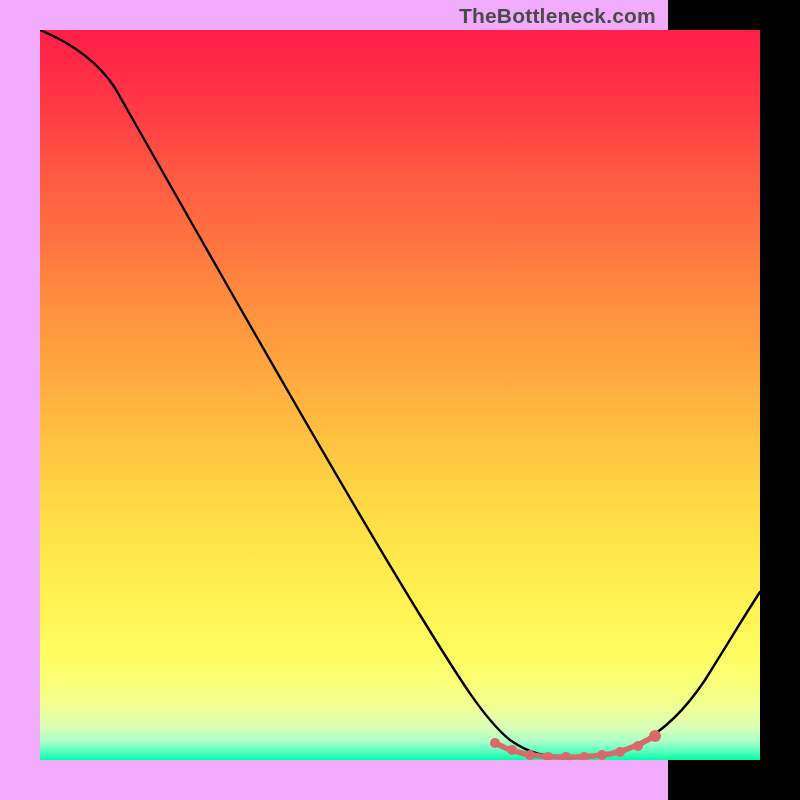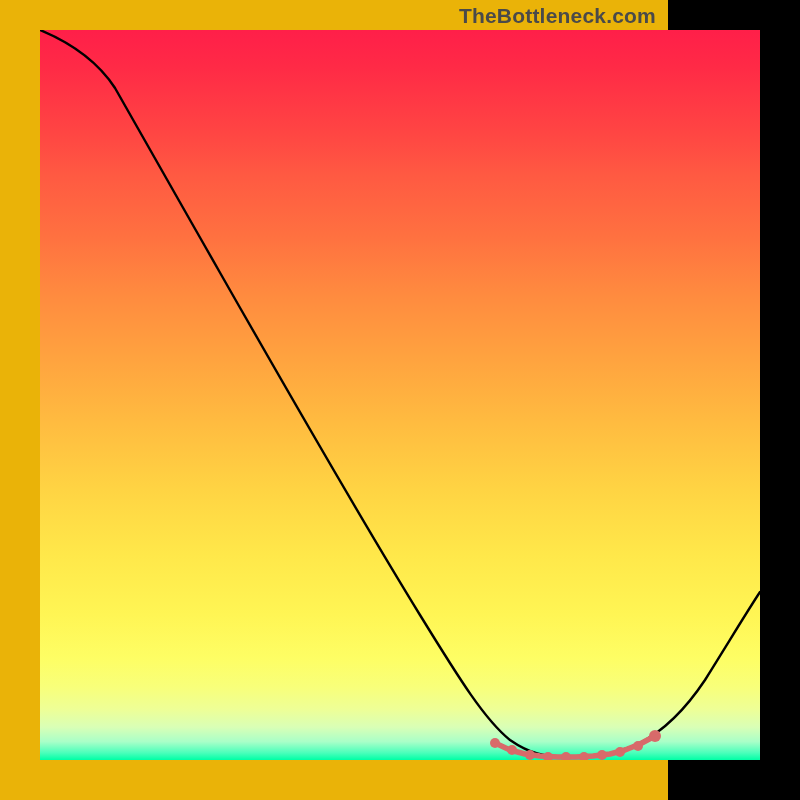--- a/index.html
+++ b/index.html
@@ -8,21 +8,21 @@
     width: 800px;
     height: 800px;
     background: #000;
     overflow: hidden;
     font-family: Arial, Helvetica, sans-serif;
   }
   .frame {
     position: relative;
     width: 668px;
     height: 800px;
-    background: #eab308;
+    background: #f0abfc;
   }
   .watermark {
     position: absolute;
     top: 4px;
     right: 12px;
     color: #4a4a4a;
     font-size: 21px;
     font-weight: 600;
     letter-spacing: 0.2px;
   }

